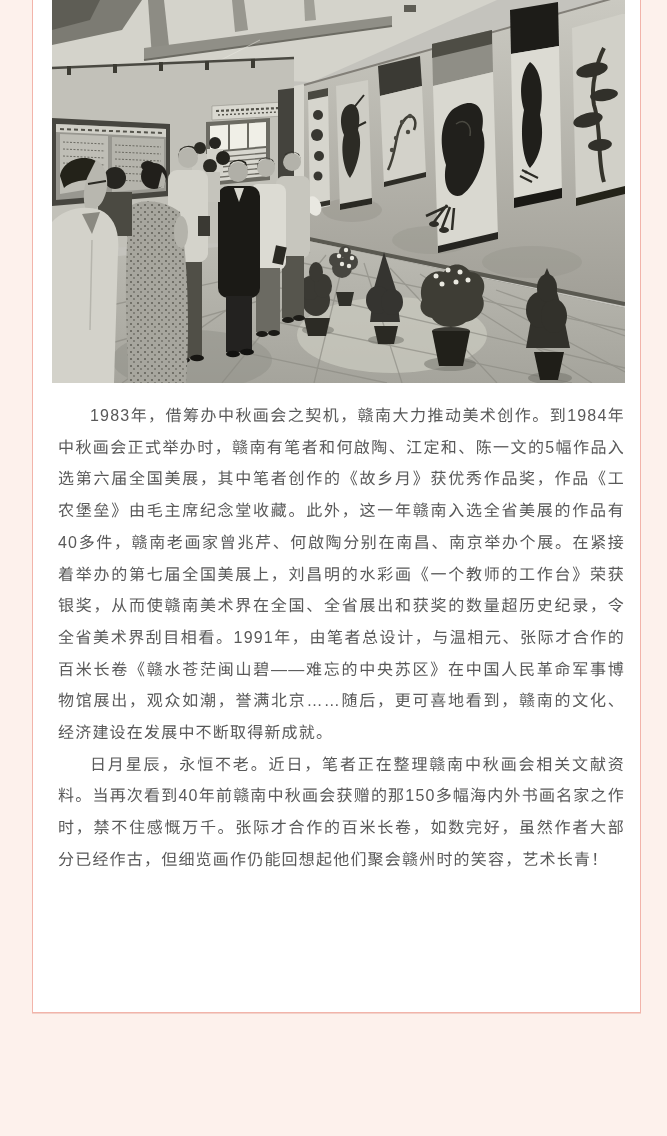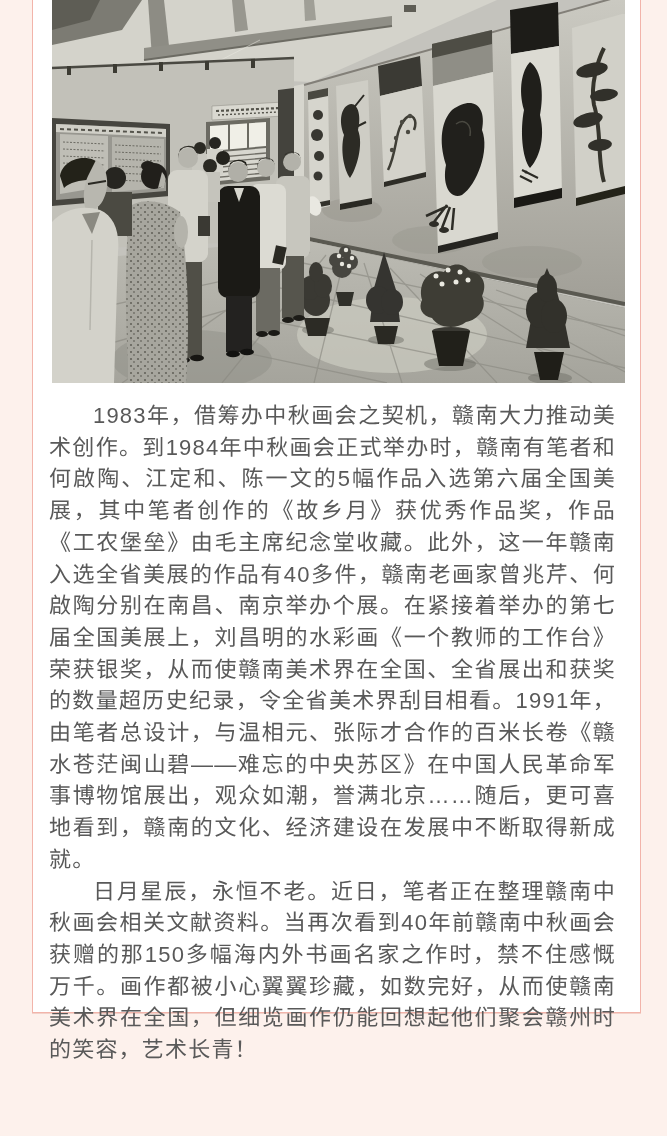--- a/index.html
+++ b/index.html
@@ -3,22 +3,22 @@
 <meta charset="utf-8">
 <style>
   html,body{margin:0;padding:0;}
   body{font-family:"Liberation Sans","DejaVu Sans",sans-serif;}
   .page{position:relative;width:667px;height:1136px;background:#fdf1ec;overflow:hidden;}
   .card{position:absolute;left:32px;top:-22px;width:609px;height:1035px;box-sizing:border-box;
         background:#ffffff;border:1px solid #f2b4aa;box-shadow:0 1px 0 rgba(224,150,138,.35);}
   .photo-figure{position:absolute;left:19px;top:21px;width:573px;height:383px;margin:0;
         background:#c4c3bd;overflow:hidden;}
   .photo-figure svg{display:block;width:100%;height:100%;}
-  .article-body{position:absolute;left:16px;top:421px;width:567px;
-        color:#595959;font-size:22px;line-height:31.7px;letter-spacing:1.2px;
+  .article-body{position:absolute;left:25px;top:421px;width:567px;
+        color:#595959;font-size:16px;line-height:31.7px;letter-spacing:1.2px;
         text-align:justify;}
   .article-body p{margin:0;text-indent:2em;}
 </style>
 </head>
 <body>
 
 <div class="page">
   <div class="card">
 
     <figure class="photo-figure">
@@ -266,17 +266,17 @@
           <path d="M36,184 L54,181" stroke="#2a2923" stroke-width="2"></path>
           <path d="M0,222 C10,210 30,204 48,210 C62,216 68,232 66,252 L62,383 L0,383 Z" fill="#d3d2ca"></path>
           <polygon points="30,214 48,212 40,234" fill="#8a8981"></polygon>
           <path d="M40,240 L38,330" stroke="#b6b5ad" stroke-width="1.5" fill="none"></path>
         </g>
       </svg>
     </figure>
 
     <div class="article-body">
       <p>1983年，借筹办中秋画会之契机，赣南大力推动美术创作。到1984年中秋画会正式举办时，赣南有笔者和何啟陶、江定和、陈一文的5幅作品入选第六届全国美展，其中笔者创作的《故乡月》获优秀作品奖，作品《工农堡垒》由毛主席纪念堂收藏。此外，这一年赣南入选全省美展的作品有40多件，赣南老画家曾兆芹、何啟陶分别在南昌、南京举办个展。在紧接着举办的第七届全国美展上，刘昌明的水彩画《一个教师的工作台》荣获银奖，从而使赣南美术界在全国、全省展出和获奖的数量超历史纪录，令全省美术界刮目相看。1991年，由笔者总设计，与温相元、张际才合作的百米长卷《赣水苍茫闽山碧——难忘的中央苏区》在中国人民革命军事博物馆展出，观众如潮，誉满北京……随后，更可喜地看到，赣南的文化、经济建设在发展中不断取得新成就。</p>
-      <p>日月星辰，永恒不老。近日，笔者正在整理赣南中秋画会相关文献资料。当再次看到40年前赣南中秋画会获赠的那150多幅海内外书画名家之作时，禁不住感慨万千。画作都被小心翼翼珍藏，如数完好，从而使赣南美术界在全国，但细览画作仍能回想起他们聚会赣州时的笑容，艺术长青！</p>
+      <p>日月星辰，永恒不老。近日，笔者正在整理赣南中秋画会相关文献资料。当再次看到40年前赣南中秋画会获赠的那150多幅海内外书画名家之作时，禁不住感慨万千。张际才合作的百米长卷，如数完好，虽然作者大部分已经作古，但细览画作仍能回想起他们聚会赣州时的笑容，艺术长青！</p>
     </div>
 
   </div>
 </div>
 
 </body></html>

